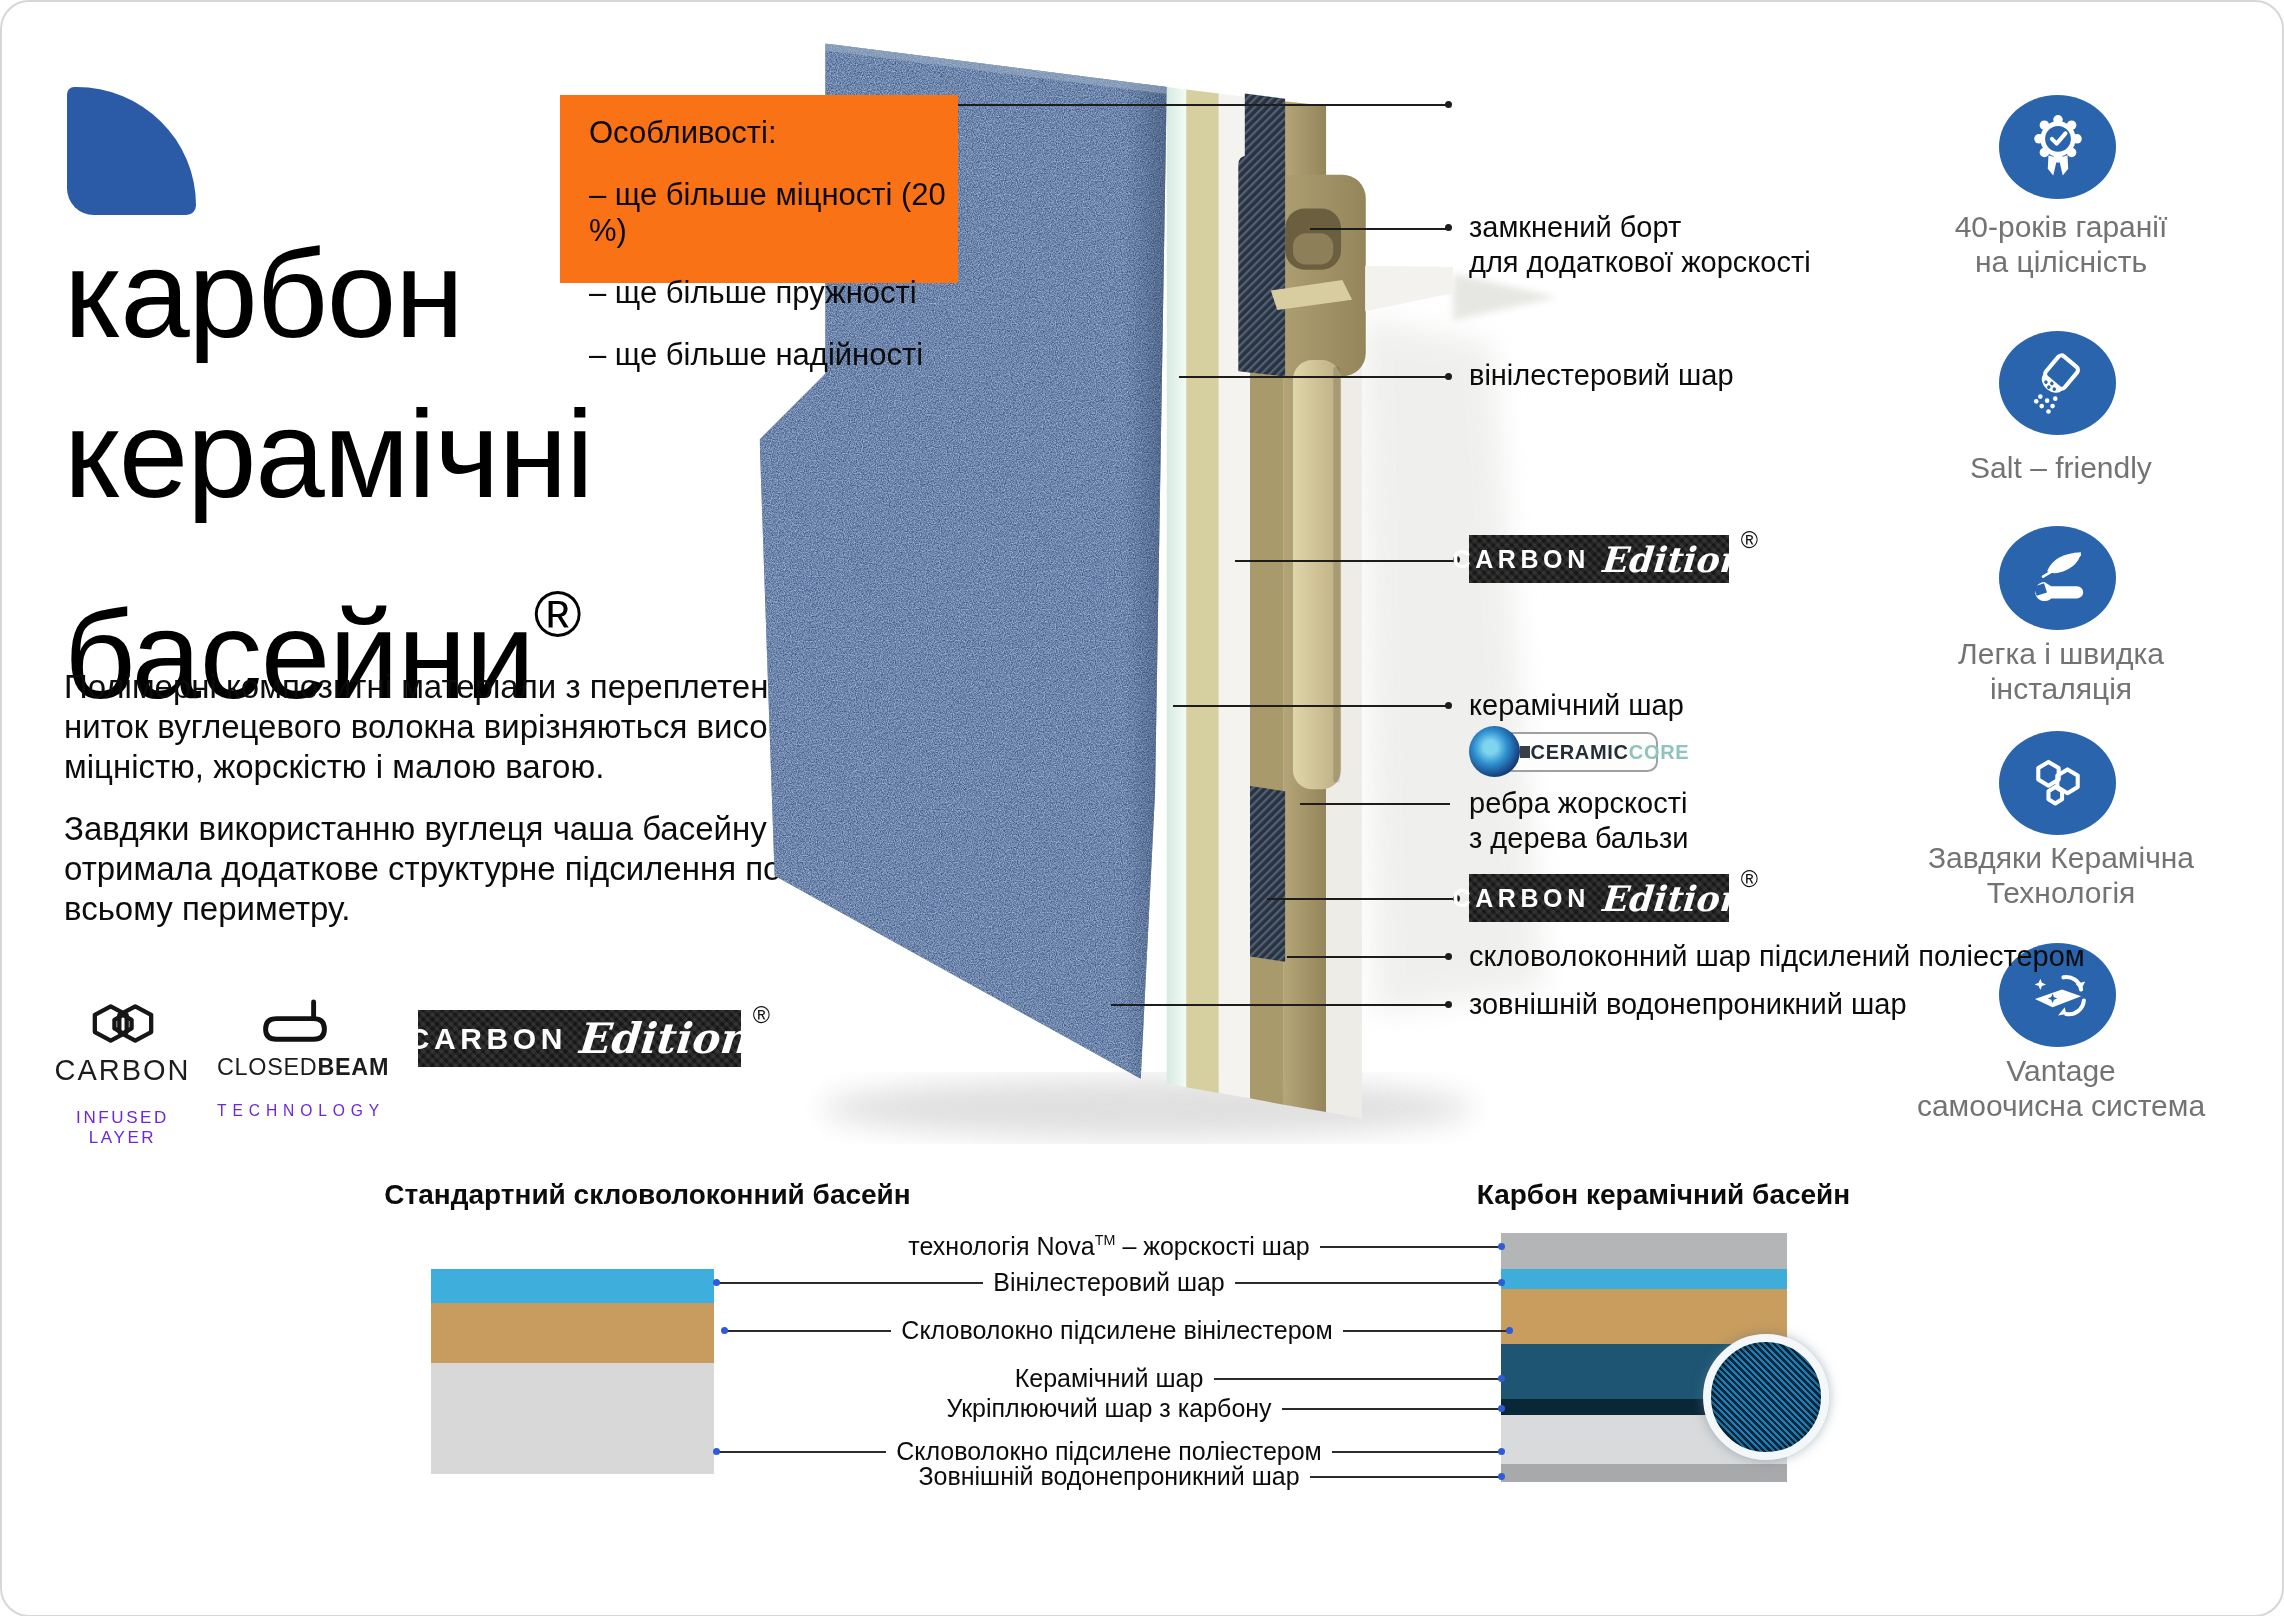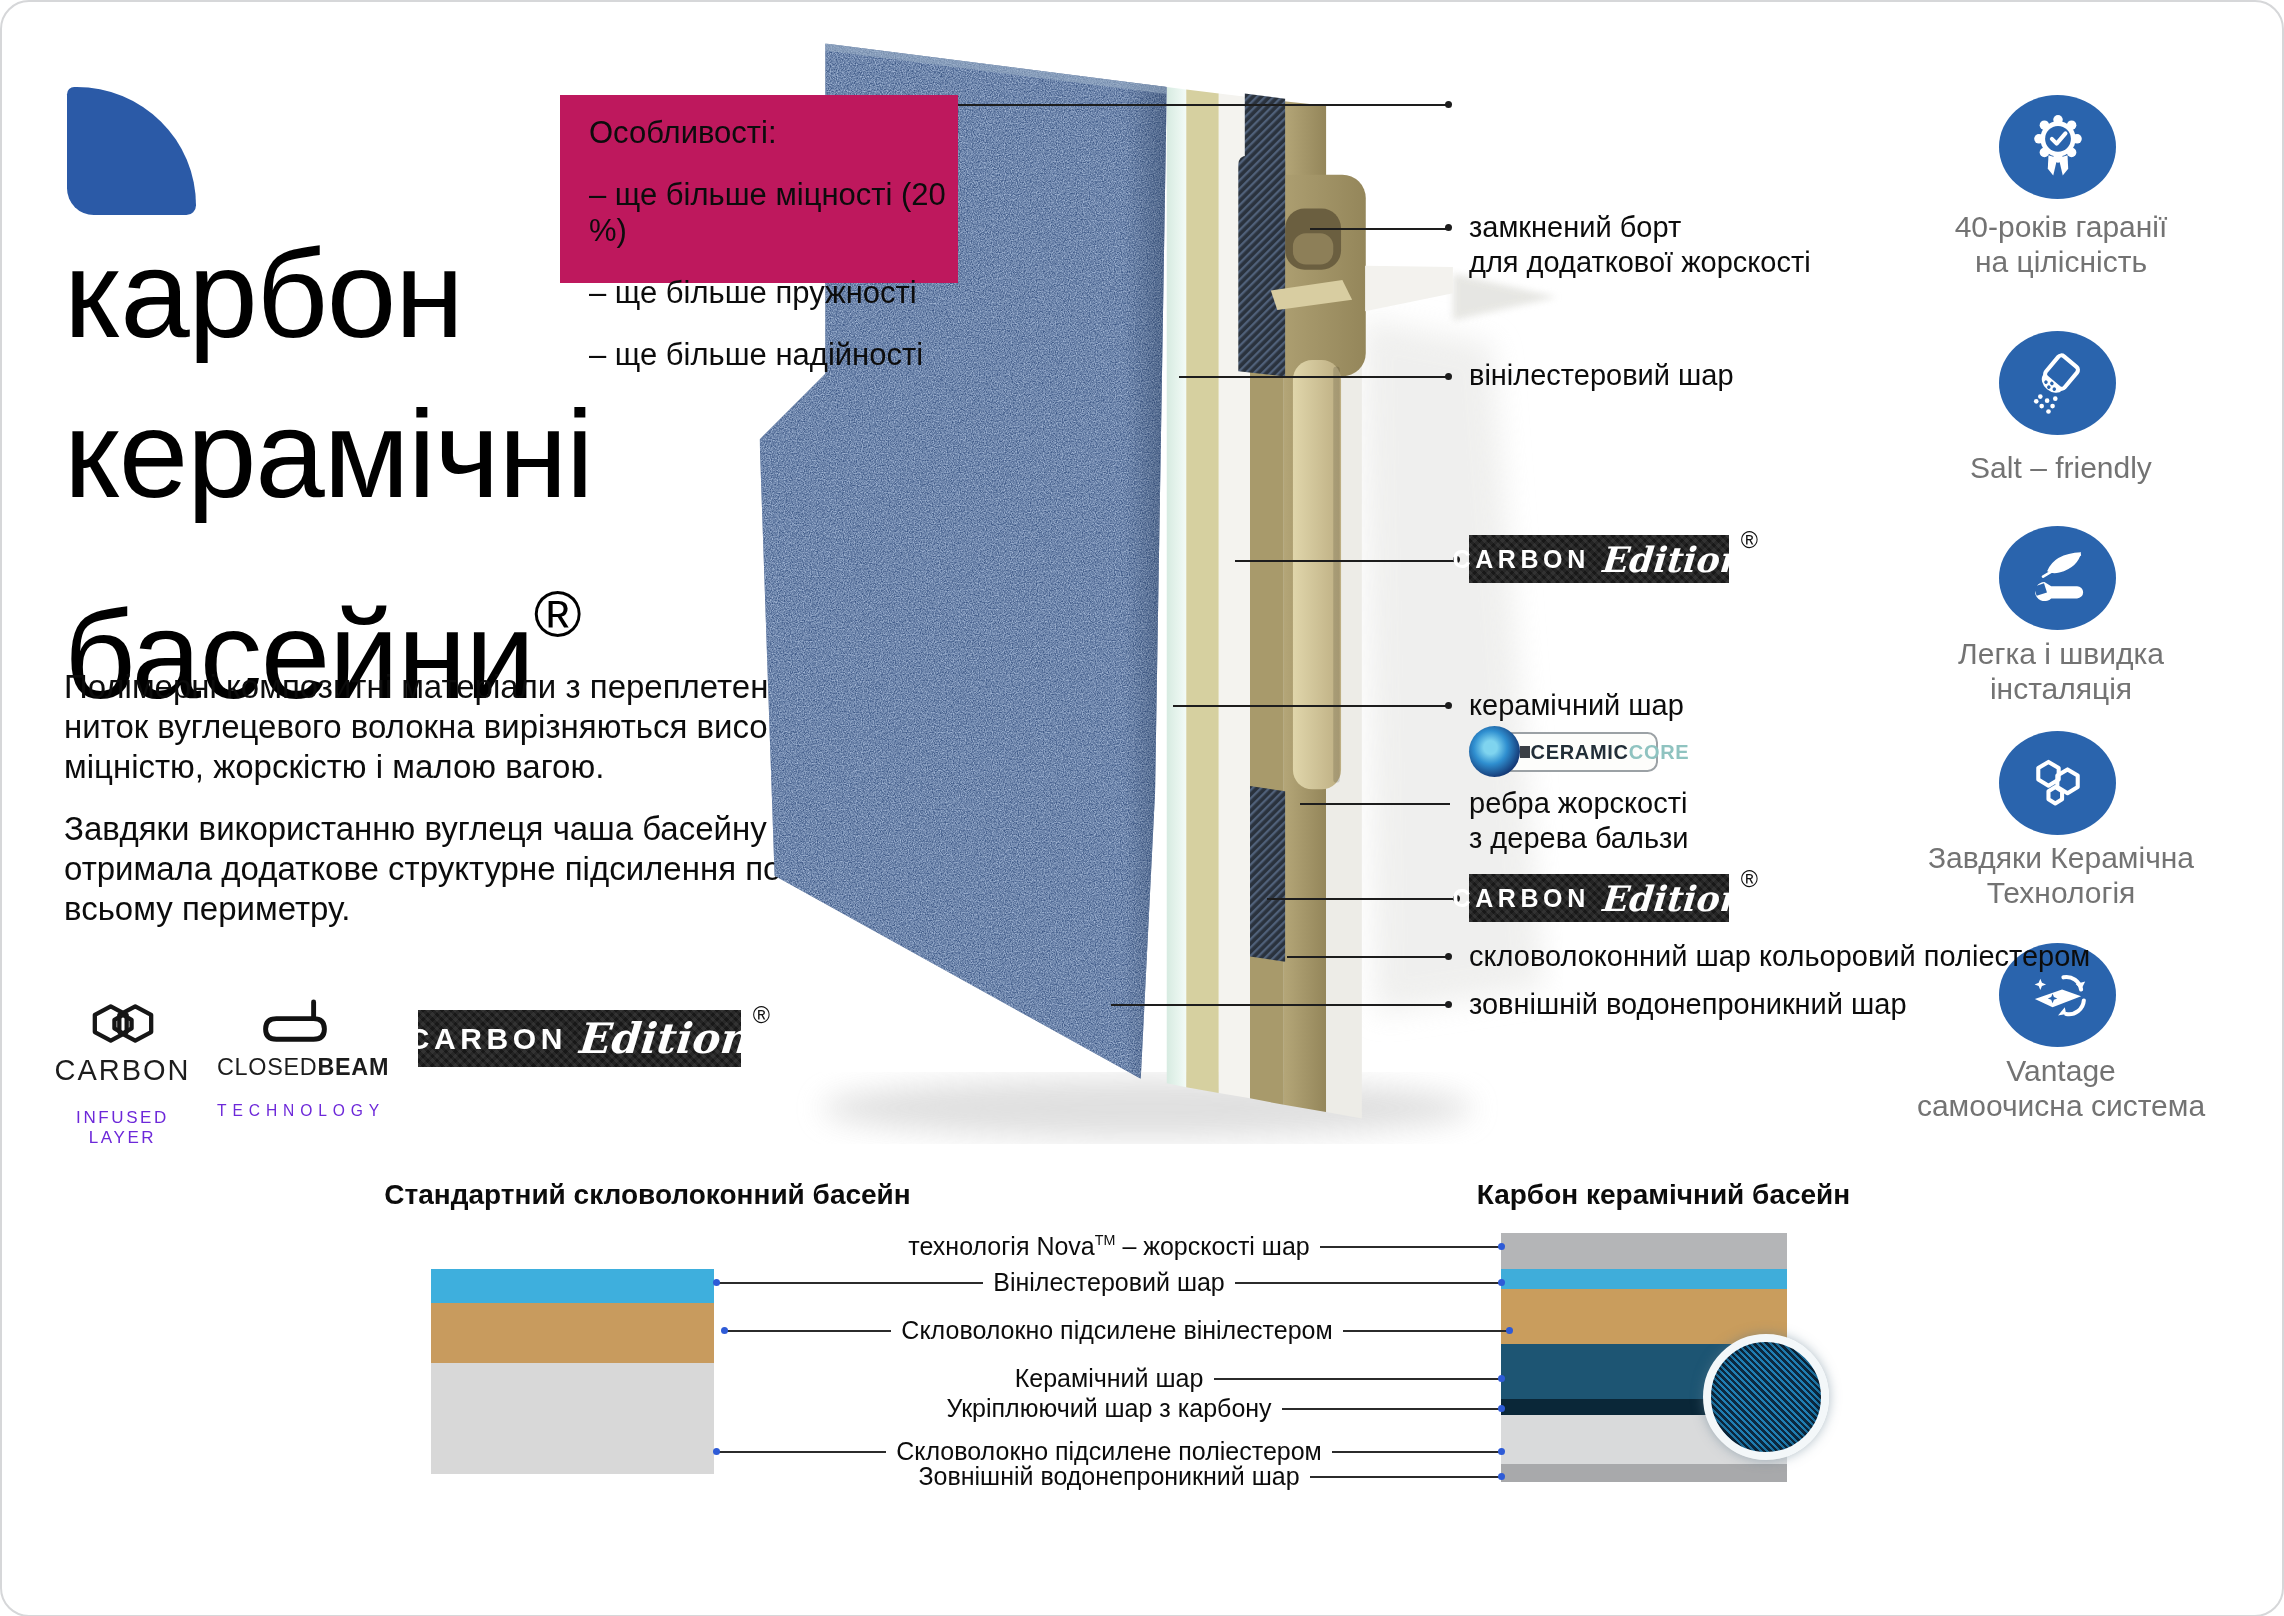--- a/index.html
+++ b/index.html
@@ -7,21 +7,21 @@
     font-family:"Liberation Sans",sans-serif;color:#0c0c0c;overflow:hidden;
     border:2.6px solid #d6d7d9;border-radius:29px;box-sizing:border-box;}
   .abs{position:absolute;}
   
   .logo{left:65px;top:85px;width:129px;height:128px;background:#2b5aa7;
     border-radius:7.8px 100% 10.4px 29px;}
   .main-title{left:62px;top:212px;font-size:125px;line-height:160px;letter-spacing:-1.3px;
     white-space:pre-line;color:#000;}
   .main-title sup{font-size:65px;vertical-align:62px;letter-spacing:0;}
   
-  .features{left:558px;top:93px;width:398px;height:188px;background:#be185d;box-sizing:border-box;
+  .features{left:558px;top:93px;width:398px;height:188px;background:#f97316;box-sizing:border-box;
     padding:19.5px 0 0 29px;z-index:5;}
   .features .fh{font-size:31px;}
   .features .fi{font-size:31px;margin-top:26px;}
   
   .intro{left:62px;top:665px;width:768px;font-size:33px;line-height:40px;white-space:pre-line;}
   .intro.p2{top:807px;}
   
   .cutaway{left:716px;top:36px;width:878px;height:1106px;z-index:1;}
   
   .line{position:absolute;height:2px;background:#1d1d1d;z-index:3;}
@@ -211,21 +211,21 @@
 
   <div class="lbl" style="top:784px;">ребра жорскості
 з дерева бальзи</div>
 
   <div class="ce-badge" style="left:1467px;top:872px;">
     <span class="c1">CARBON</span>
     <span class="c2">Edition</span>
     <span class="reg">®</span>
   </div>
 
-  <div class="lbl" style="top:937px;">скловолоконний шар кольоровий поліестером</div>
+  <div class="lbl" style="top:937px;">скловолоконний шар підсилений поліестером</div>
   <div class="lbl" style="top:985px;">зовнішній водонепроникний шар</div>
 
   <div class="ben-circle" style="top:93px;">
     <svg width="68" height="68" viewBox="0 0 100 100">
       <g fill="#fff">
         <circle cx="50" cy="10" r="7"></circle>
           <circle cx="70" cy="18" r="7"></circle>
           <circle cx="78" cy="38" r="7"></circle>
         <circle cx="70" cy="58" r="7"></circle>
           <circle cx="50" cy="66" r="7"></circle>

